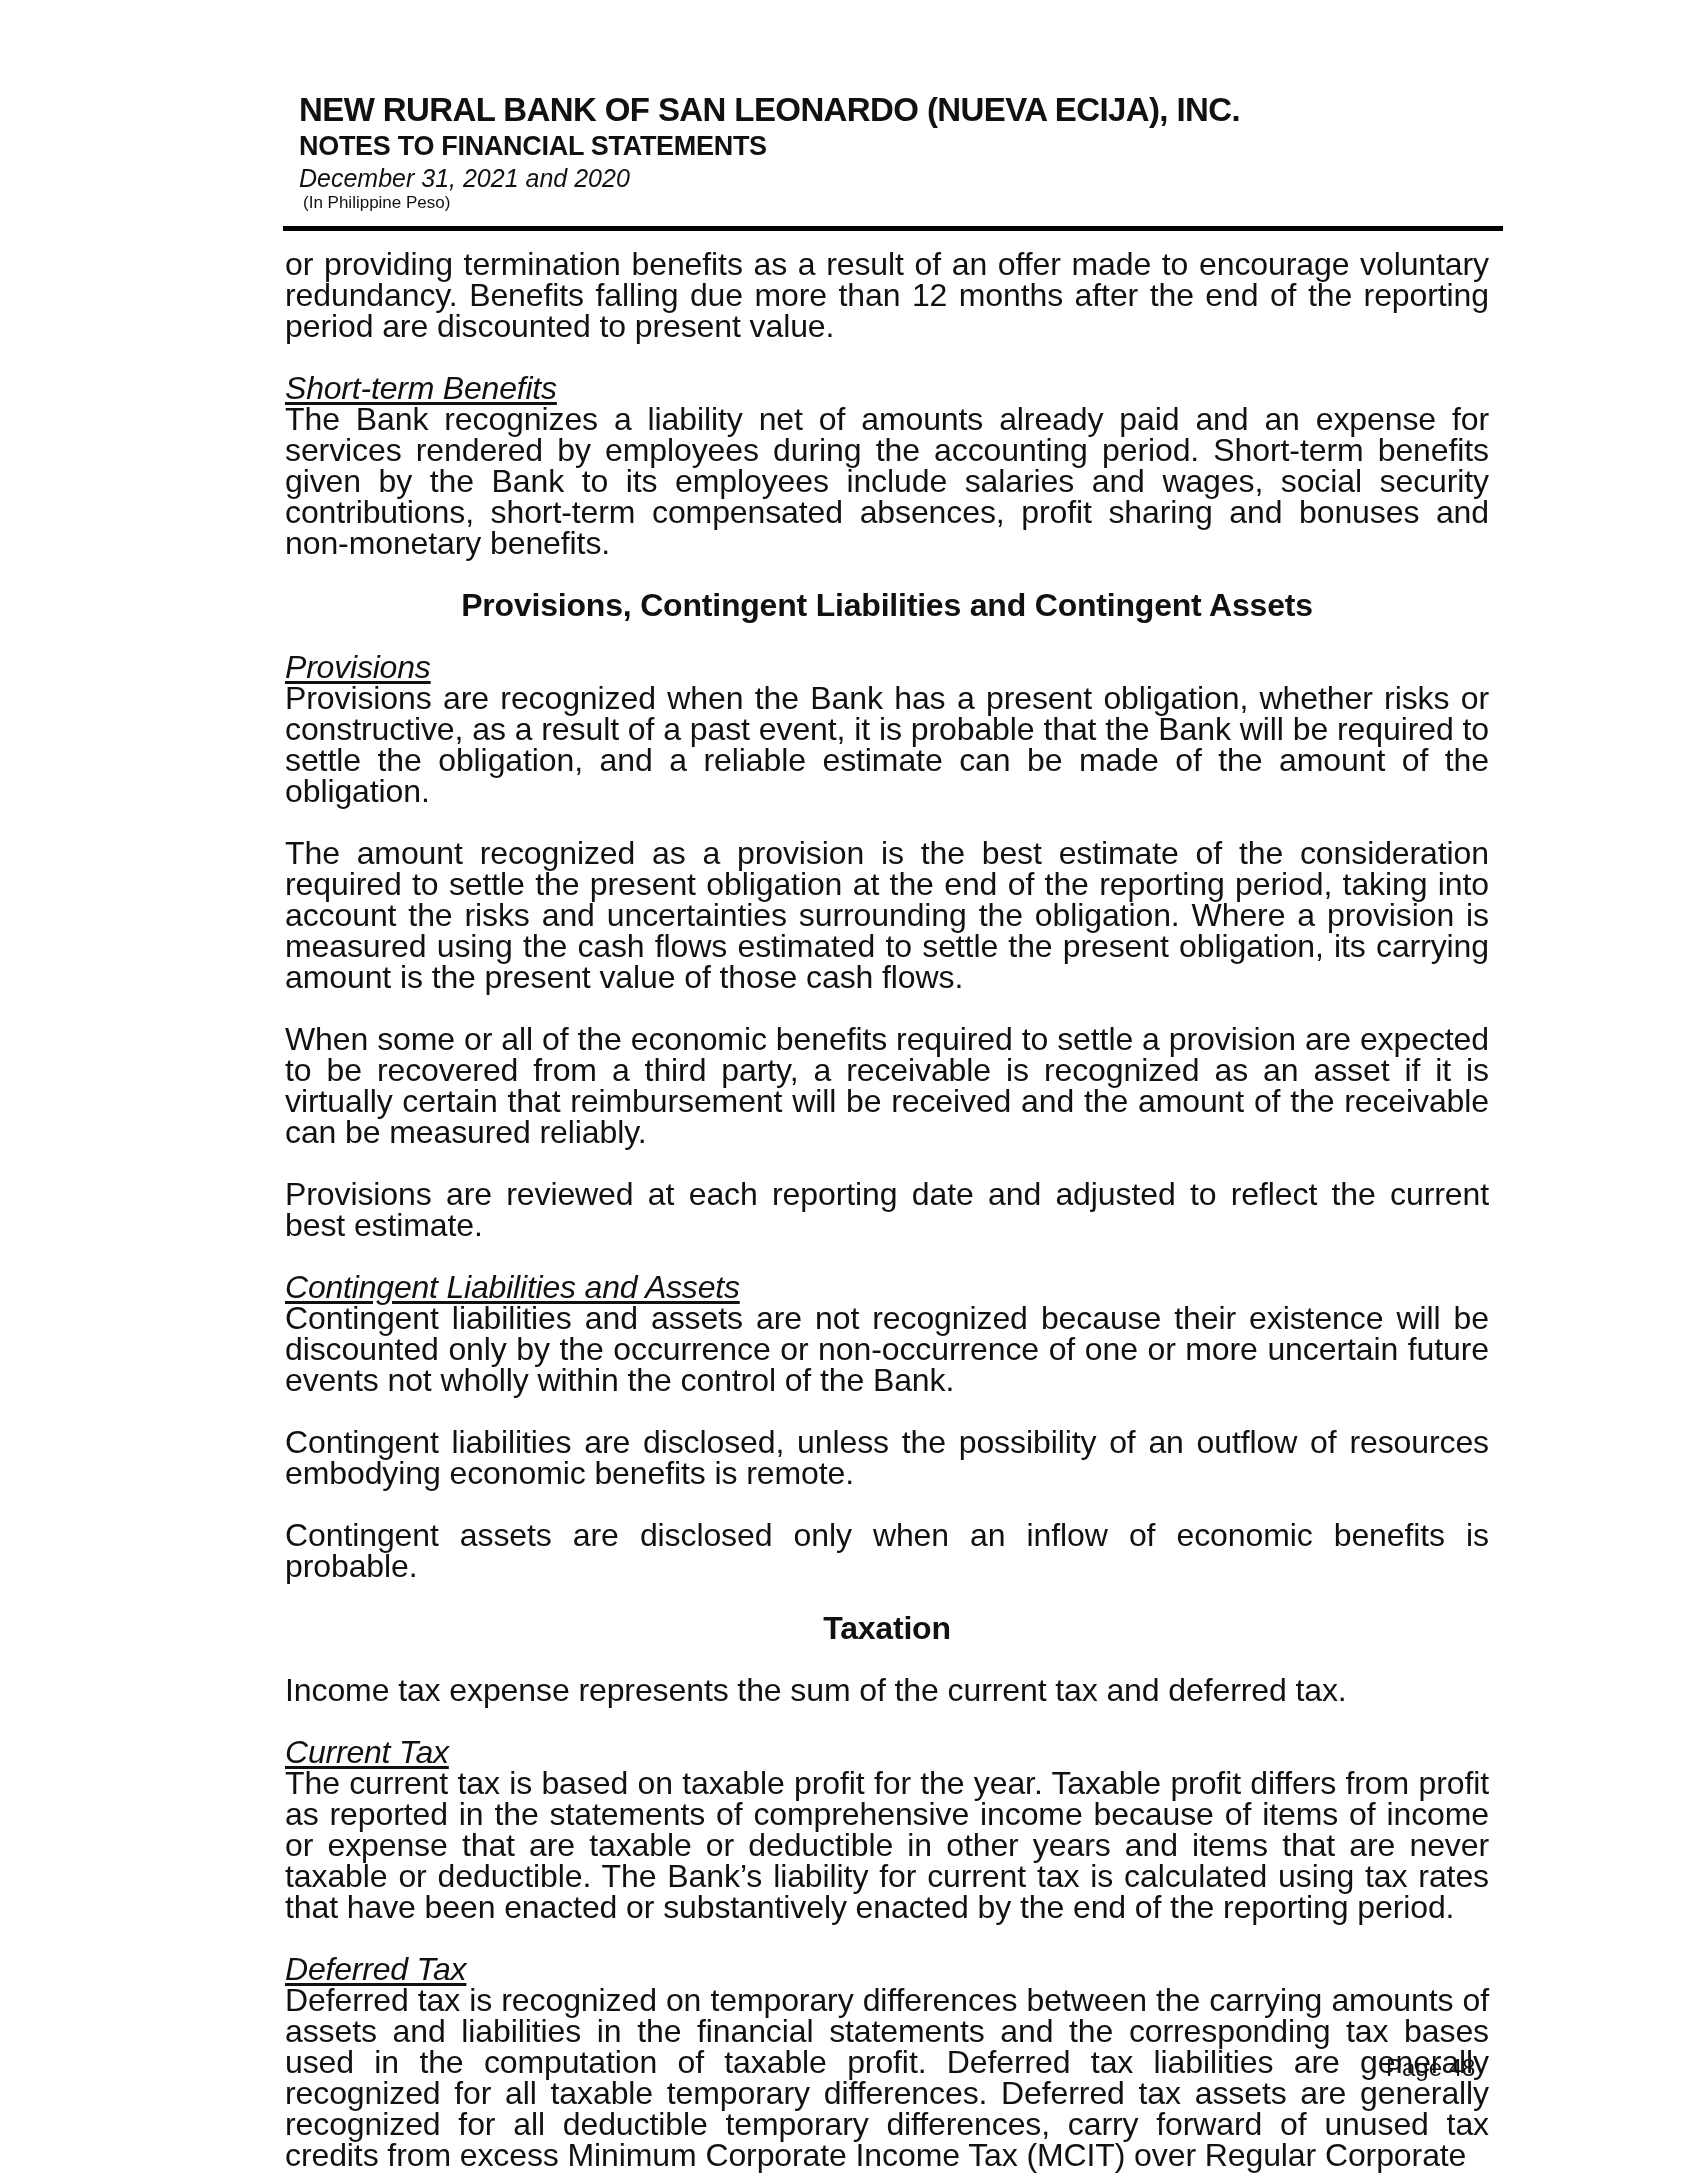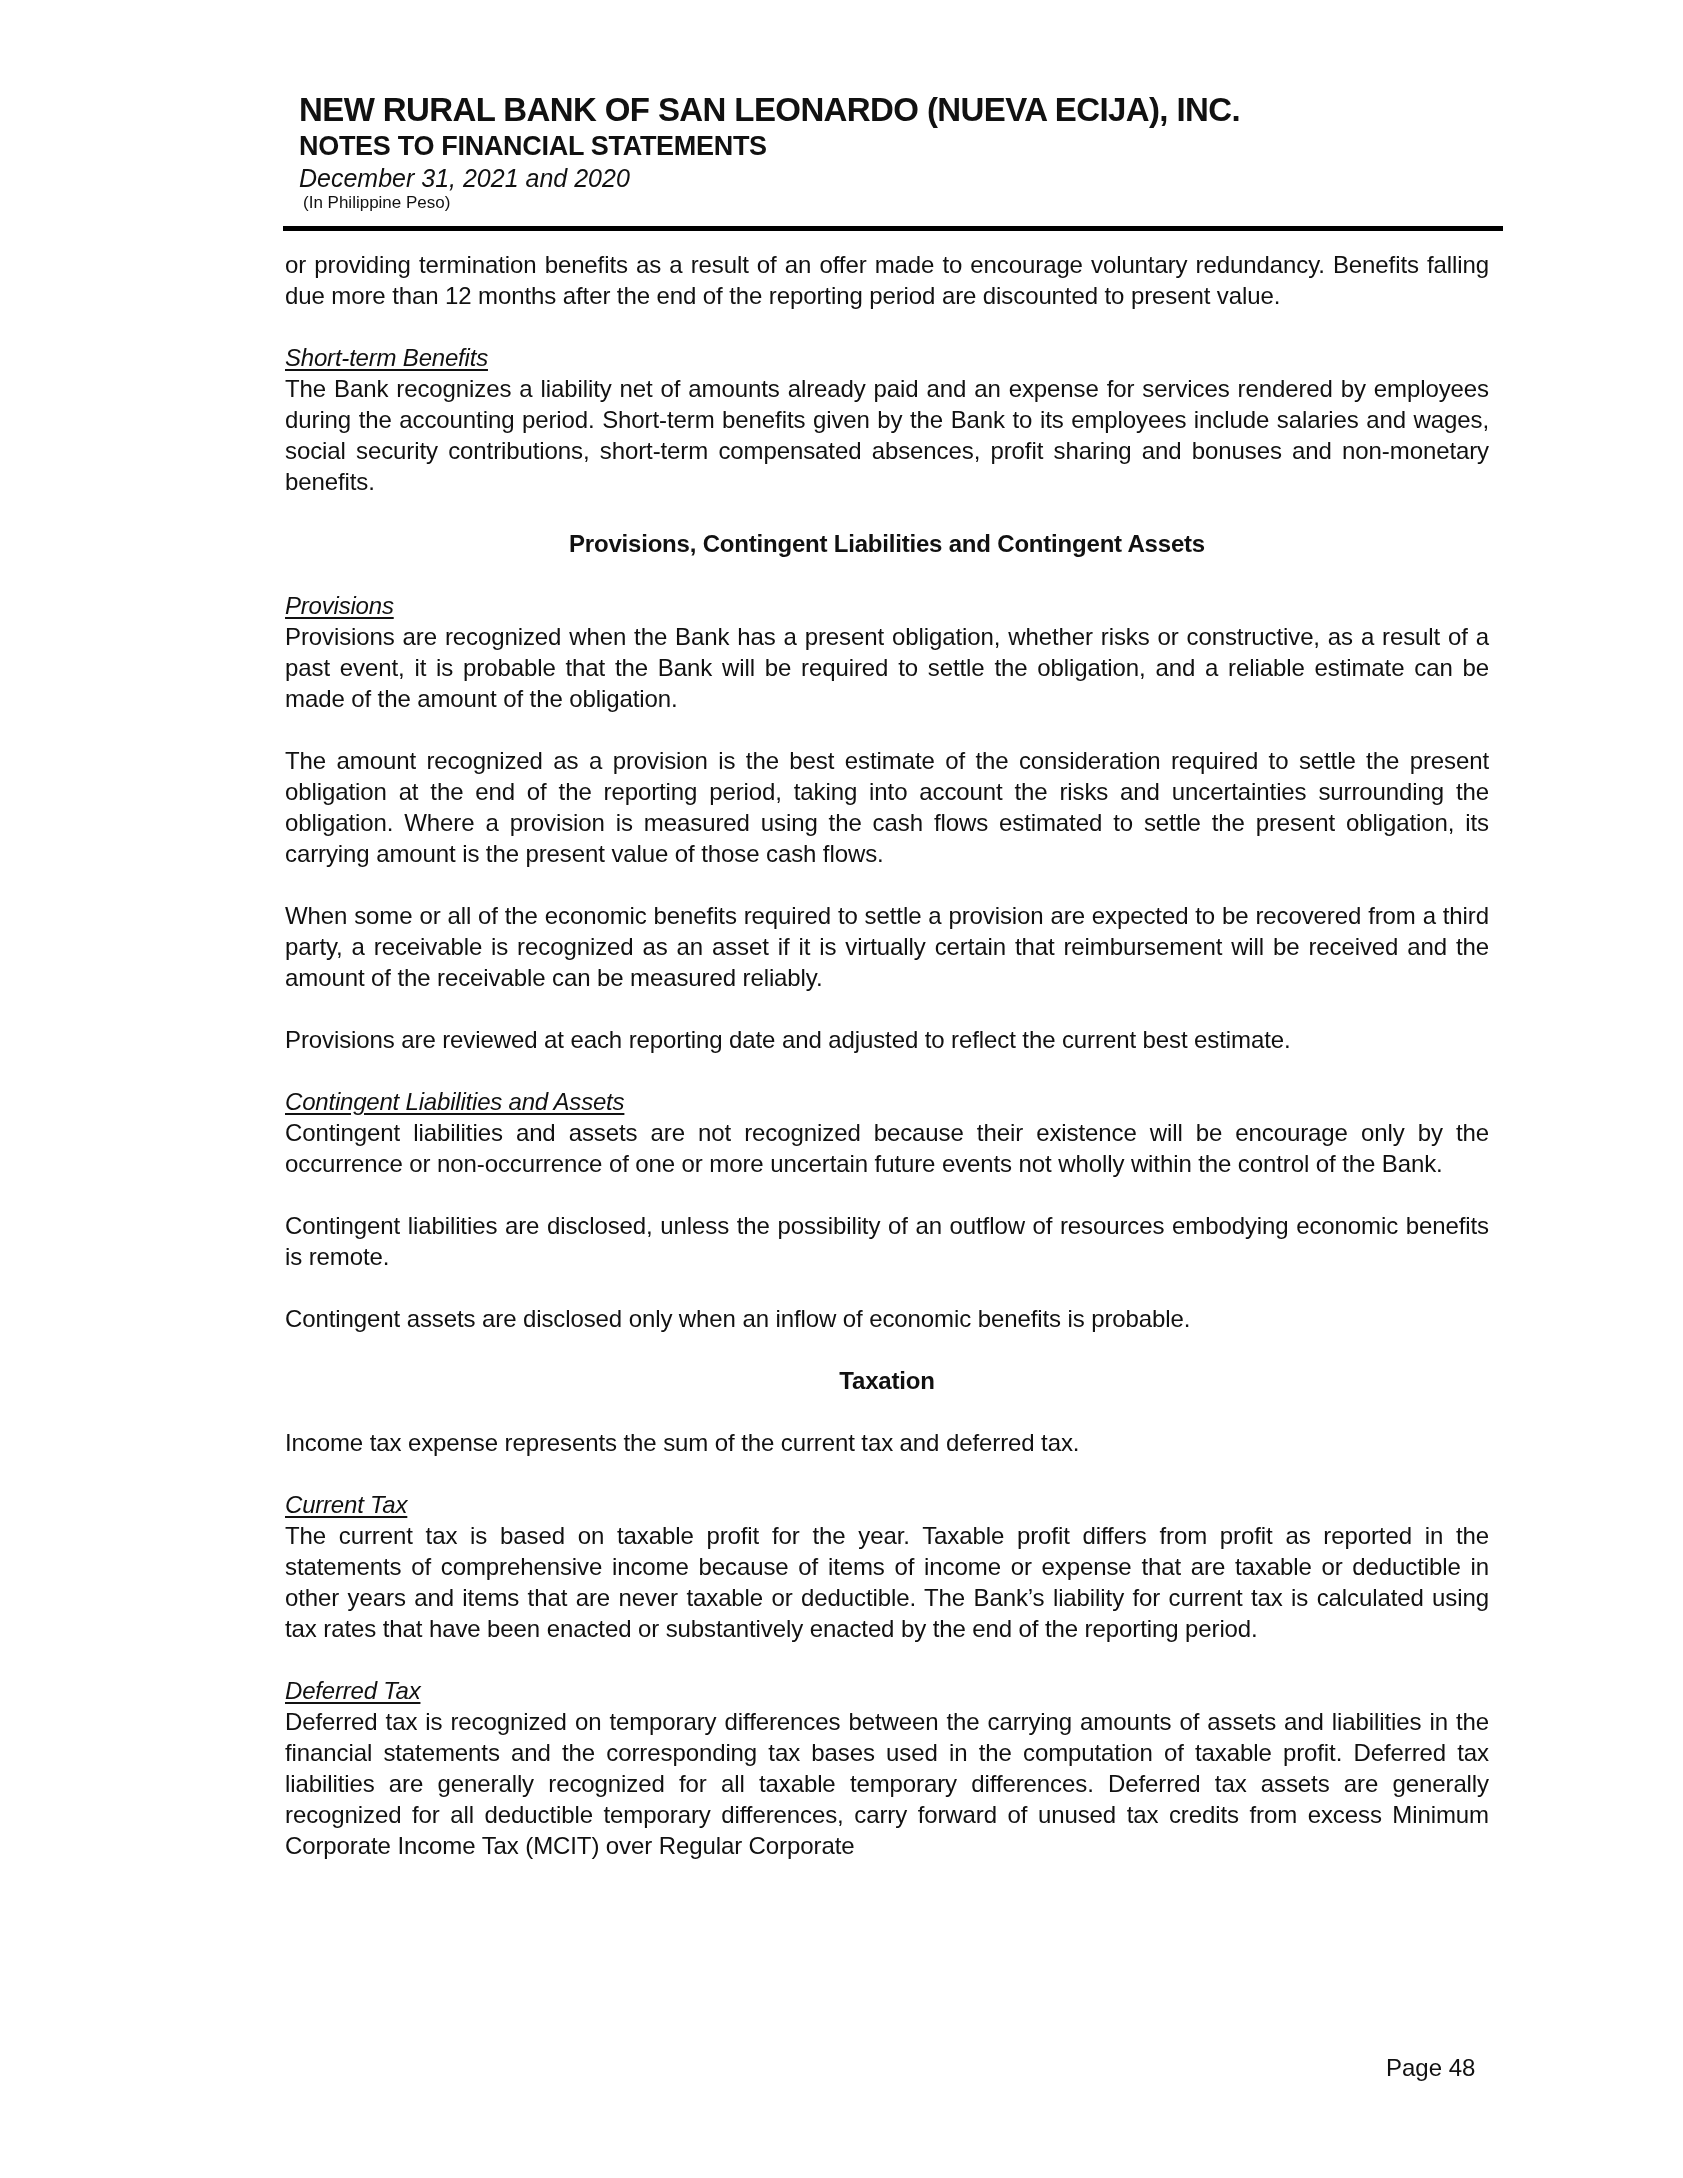--- a/index.html
+++ b/index.html
@@ -59,21 +59,21 @@
       top: 226px;
       width: 1220px;
       height: 5px;
       background: #000000;
     }
     .body {
       position: absolute;
       left: 285px;
       top: 249px;
       width: 1204px;
-      font-size: 24px;
+      font-size: 32px;
       line-height: 31px;
     }
     .para {
       margin: 0 0 31px 0;
       text-align: justify;
       letter-spacing: -0.1px;
     }
     .para.tight {
       margin-bottom: 0;
     }
@@ -121,21 +121,21 @@
 
     <p class="section-heading">Provisions, Contingent Liabilities and Contingent Assets</p>
 
     <p class="sub-heading">Provisions</p>
     <p class="para">Provisions are recognized when the Bank has a present obligation, whether risks or constructive, as a result of a past event, it is probable that the Bank will be required to settle the obligation, and a reliable estimate can be made of the amount of the obligation.</p>
     <p class="para">The amount recognized as a provision is the best estimate of the consideration required to settle the present obligation at the end of the reporting period, taking into account the risks and uncertainties surrounding the obligation. Where a provision is measured using the cash flows estimated to settle the present obligation, its carrying amount is the present value of those cash flows.</p>
     <p class="para">When some or all of the economic benefits required to settle a provision are expected to be recovered from a third party, a receivable is recognized as an asset if it is virtually certain that reimbursement will be received and the amount of the receivable can be measured reliably.</p>
     <p class="para">Provisions are reviewed at each reporting date and adjusted to reflect the current best estimate.</p>
 
     <p class="sub-heading">Contingent Liabilities and Assets</p>
-    <p class="para">Contingent liabilities and assets are not recognized because their existence will be encourage only by the occurrence or non-occurrence of one or more uncertain future events not wholly within the control of the Bank.</p>
+    <p class="para">Contingent liabilities and assets are not recognized because their existence will be discounted only by the occurrence or non-occurrence of one or more uncertain future events not wholly within the control of the Bank.</p>
     <p class="para">Contingent liabilities are disclosed, unless the possibility of an outflow of resources embodying economic benefits is remote.</p>
     <p class="para">Contingent assets are disclosed only when an inflow of economic benefits is probable.</p>
 
     <p class="section-heading">Taxation</p>
     <p class="para">Income tax expense represents the sum of the current tax and deferred tax.</p>
 
     <p class="sub-heading">Current Tax</p>
     <p class="para">The current tax is based on taxable profit for the year. Taxable profit differs from profit as reported in the statements of comprehensive income because of items of income or expense that are taxable or deductible in other years and items that are never taxable or deductible. The Bank’s liability for current tax is calculated using tax rates that have been enacted or substantively enacted by the end of the reporting period.</p>
 
     <p class="sub-heading">Deferred Tax</p>

